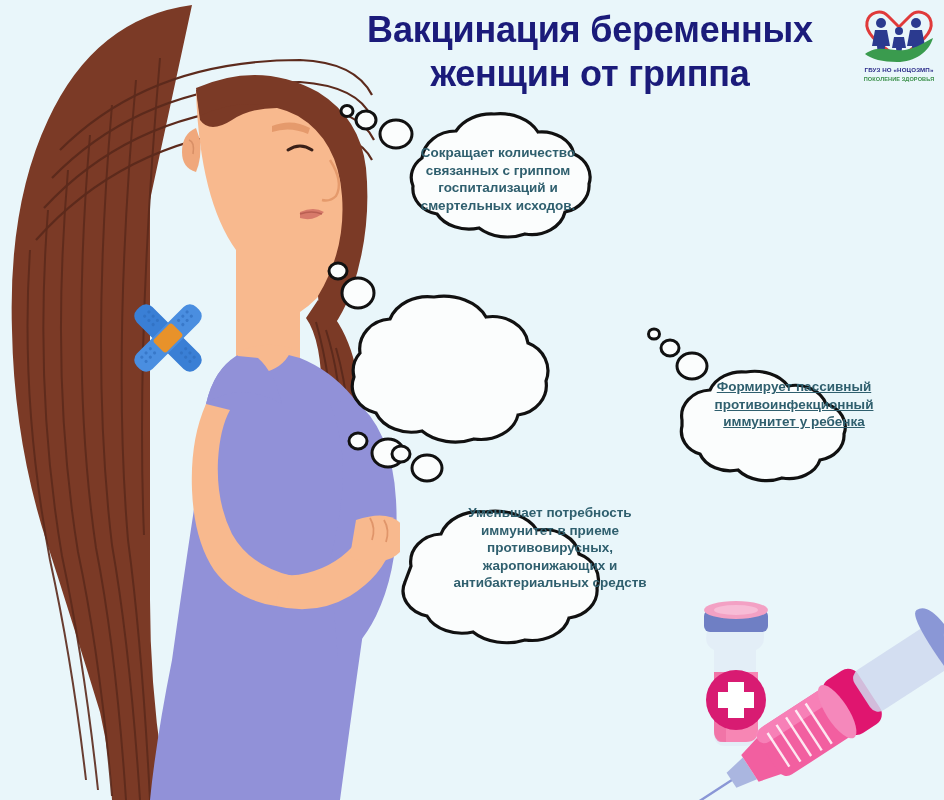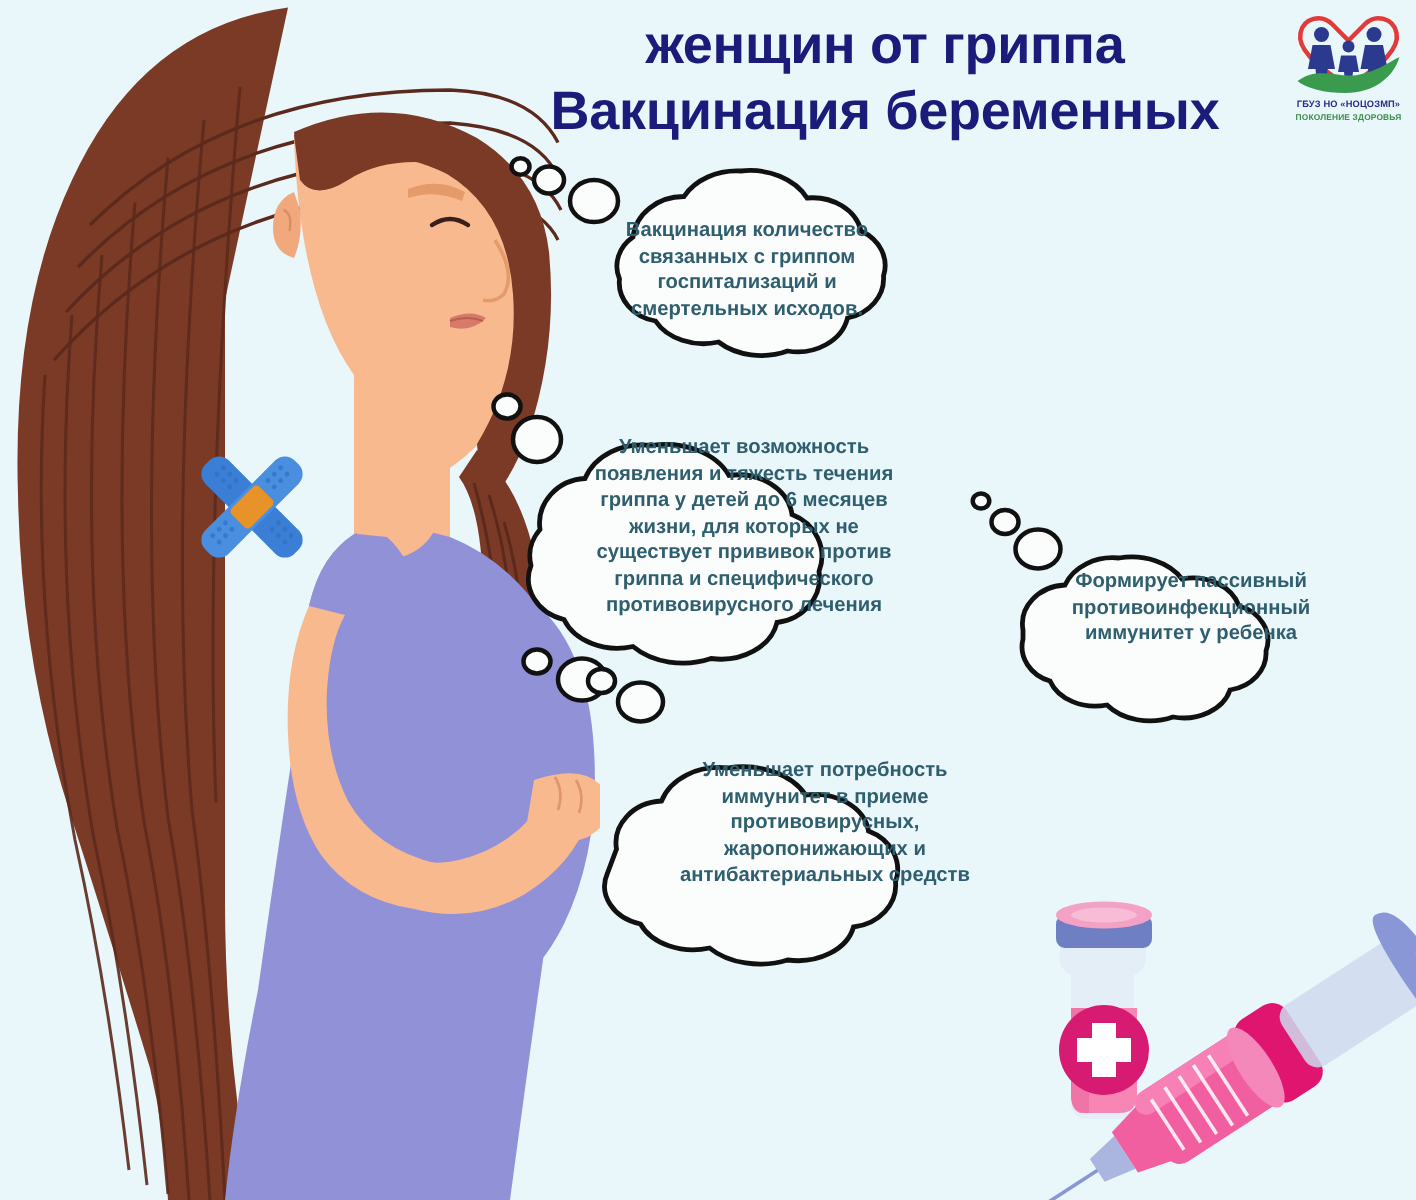--- a/index.html
+++ b/index.html
@@ -149,22 +149,22 @@
             <circle cx="1" cy="26" r="1.6"></circle>
           <circle cx="-5" cy="32" r="1.6"></circle>
             <circle cx="1" cy="32" r="1.6"></circle>
         </g>
         <rect x="-9" y="-13" width="18" height="26" rx="3" fill="#e8922a"></rect>
       </g>
     </svg>
   </div>
 
   <div id="title">
+    <span class="ln">Вакцинация беременных</span>
     <span class="ln">женщин от гриппа</span>
-    <span class="ln">Вакцинация беременных</span>
   </div>
 
   <div id="logo">
     <svg width="84" height="60" viewBox="0 0 84 60">
       <path d="M42 52 C18 36 8 26 10 16 C12 6 24 3 31 10 L42 21 L53 10 C60 3 72 6 74 16 C76 26 66 36 42 52 Z" fill="none" stroke="#e03a3a" stroke-width="3"></path>
       <g fill="#2b3a8f">
         <circle cx="24" cy="17" r="5"></circle>
         <path d="M18 24 h12 l3 16 h-5 l-1 10 h-6 l-1 -10 h-5 Z"></path>
         <circle cx="42" cy="25" r="4"></circle>
         <path d="M37 31 h10 l2 11 h-4 l-1 8 h-4 l-1 -8 h-4 Z"></path>
@@ -184,21 +184,21 @@
                  a33 27 0 0 1 36 22 a30 26 0 0 1 15 30 a31 27 0 0 1 -24 28
                  a34 28 0 0 1 -40 22 a40 30 0 0 1 -46 -6
                  a36 28 0 0 1 -42 -14 a30 26 0 0 1 -24 -28 a29 25 0 0 1 9 -28 Z"></path>
       </g>
       <g fill="#fbfdfd" stroke="#111111" stroke-width="3">
         <ellipse cx="66" cy="34" rx="16" ry="14"></ellipse>
         <ellipse cx="36" cy="20" rx="10" ry="9"></ellipse>
         <ellipse cx="17" cy="11" rx="6" ry="5.5"></ellipse>
       </g>
     </svg>
-    <div class="btext" style="left:70px;top:44px;width:196px;font-size:13.5px;">Вакцинация количество
+    <div class="btext" style="left:70px;top:44px;width:196px;font-size:13.5px;">Сокращает количество
 связанных с гриппом
 госпитализаций и
 смертельных исходов.</div>
   </div>
 
 
   <div class="bubble" style="left:330px;top:255px;width:330px;height:225px;">
     <svg width="330" height="225" viewBox="0 0 330 225">
       <g fill="#fbfdfd" stroke="#111111" stroke-width="3.2">
         <path d="M30 98 a32 30 0 0 1 30 -34 a40 34 0 0 1 44 -22 a46 34 0 0 1 52 20
@@ -206,44 +206,37 @@
                  a38 30 0 0 1 -44 24 a44 32 0 0 1 -52 -8
                  a38 30 0 0 1 -46 -18 a32 28 0 0 1 -22 -36 a30 28 0 0 1 6 -24 Z"></path>
       </g>
       <g fill="#fbfdfd" stroke="#111111" stroke-width="3">
         <ellipse cx="28" cy="38" rx="16" ry="15"></ellipse>
         <ellipse cx="8" cy="16" rx="9" ry="8"></ellipse>
         <ellipse cx="58" cy="198" rx="16" ry="14"></ellipse>
         <ellipse cx="28" cy="186" rx="9" ry="8"></ellipse>
       </g>
     </svg>
-    <div class="btext" style="left:42px;top:34px;width:248px;font-size:13.5px;">Уменьшает возможность
-появления и тяжесть течения
-гриппа у детей до 6 месяцев
-жизни, для которых не
-существует прививок против
-гриппа и специфического
-противовирусного лечения</div>
   </div>
 
   <div class="bubble" style="left:648px;top:322px;width:296px;height:175px;">
     <svg width="296" height="175" viewBox="0 0 296 175">
       <g fill="#fbfdfd" stroke="#111111" stroke-width="3.2">
         <path d="M34 98 a30 26 0 0 1 28 -30 a34 28 0 0 1 36 -18 a38 28 0 0 1 42 14
                  a32 26 0 0 1 38 18 a28 24 0 0 1 18 30 a29 25 0 0 1 -24 26
                  a32 25 0 0 1 -38 18 a36 27 0 0 1 -44 -8
                  a32 25 0 0 1 -38 -16 a27 24 0 0 1 -18 -28 Z"></path>
       </g>
       <g fill="#fbfdfd" stroke="#111111" stroke-width="3">
         <ellipse cx="44" cy="44" rx="15" ry="13"></ellipse>
         <ellipse cx="22" cy="26" rx="9" ry="8"></ellipse>
         <ellipse cx="6" cy="12" rx="5.5" ry="5"></ellipse>
       </g>
     </svg>
-    <div class="btext" style="left:42px;top:56px;width:208px;font-size:13.5px;">Формирует пассивный
+    <div class="btext" style="left:42px;top:56px;width:208px;font-size:13.5px;text-decoration:underline;">Формирует пассивный
 противоинфекционный
 иммунитет у ребенка</div>
   </div>
 
   <div class="bubble" style="left:385px;top:450px;width:330px;height:200px;">
     <svg width="330" height="200" viewBox="0 0 330 200">
       <g fill="#fbfdfd" stroke="#111111" stroke-width="3.2">
         <path d="M26 116 a32 28 0 0 1 30 -32 a40 32 0 0 1 44 -22 a46 32 0 0 1 52 18
                  a36 28 0 0 1 42 24 a32 28 0 0 1 18 34 a33 28 0 0 1 -28 30
                  a38 28 0 0 1 -44 22 a44 30 0 0 1 -52 -8

